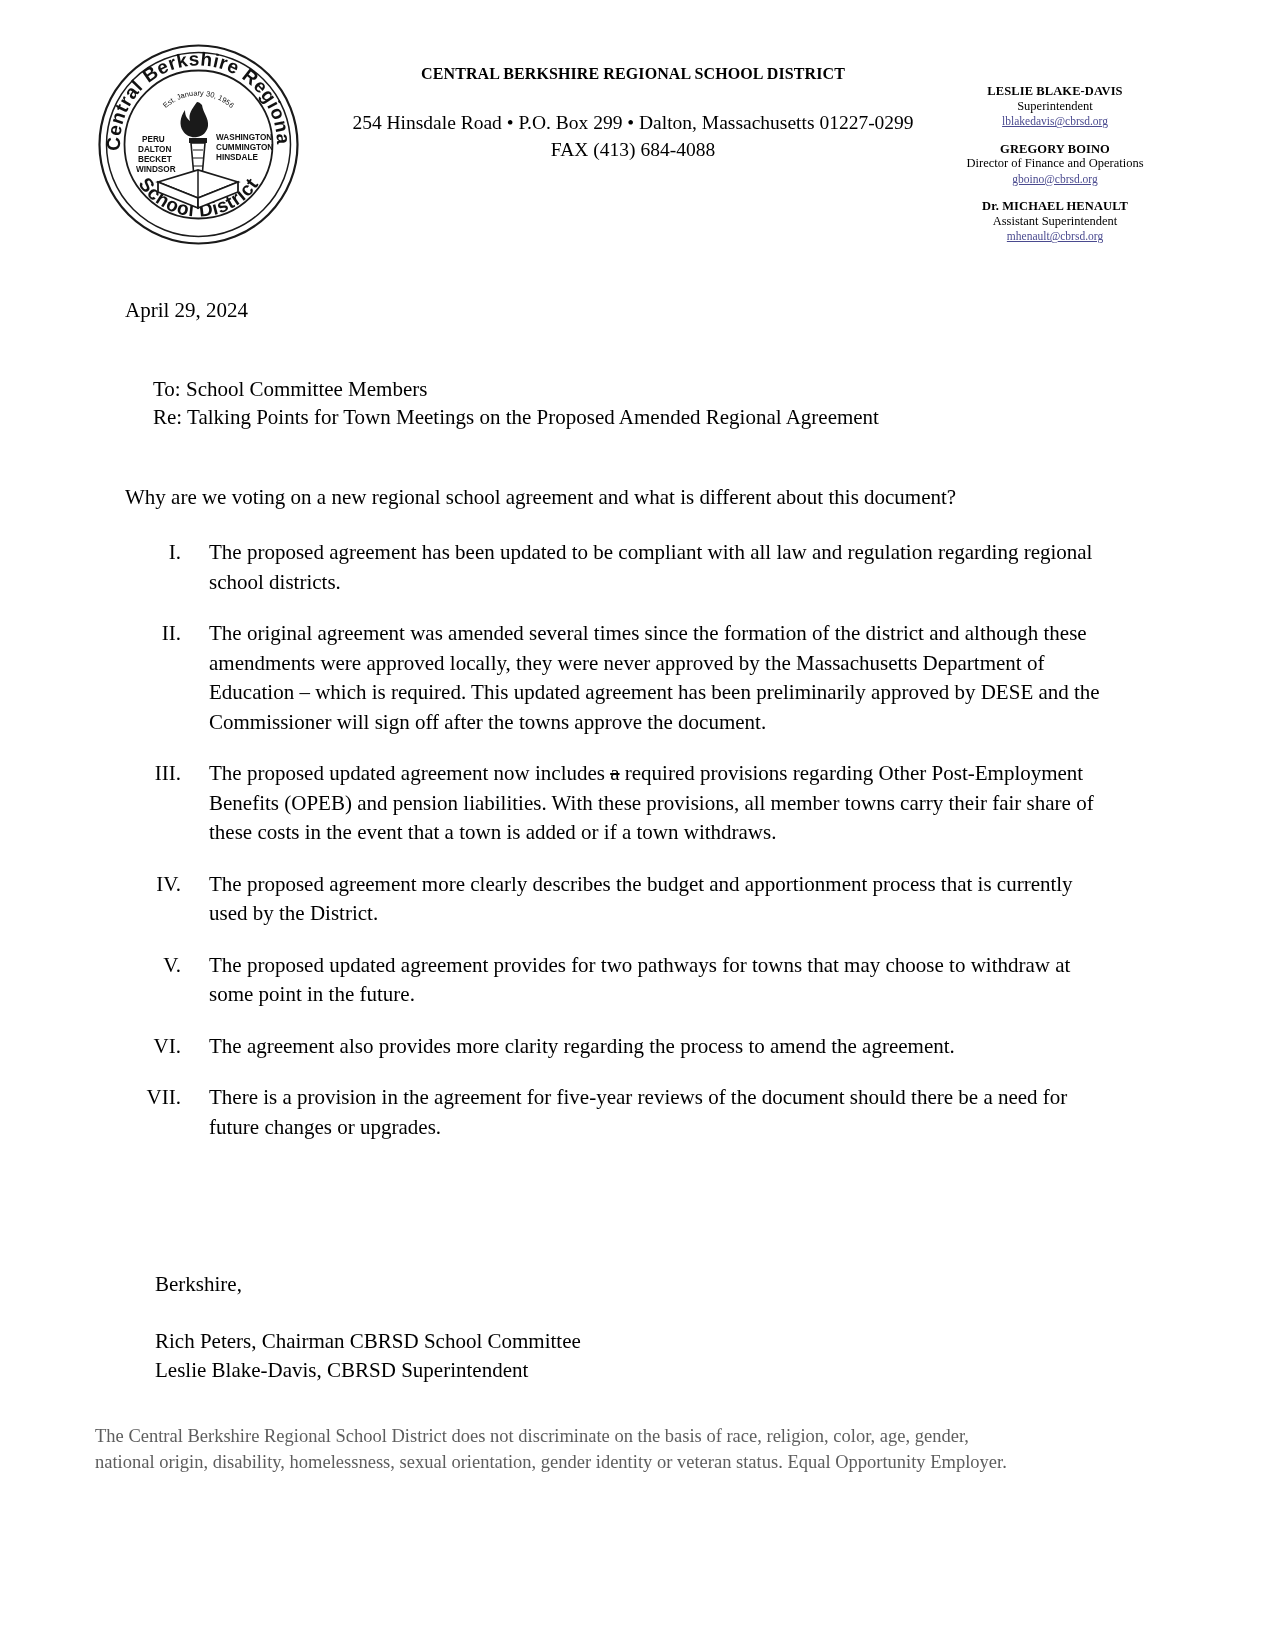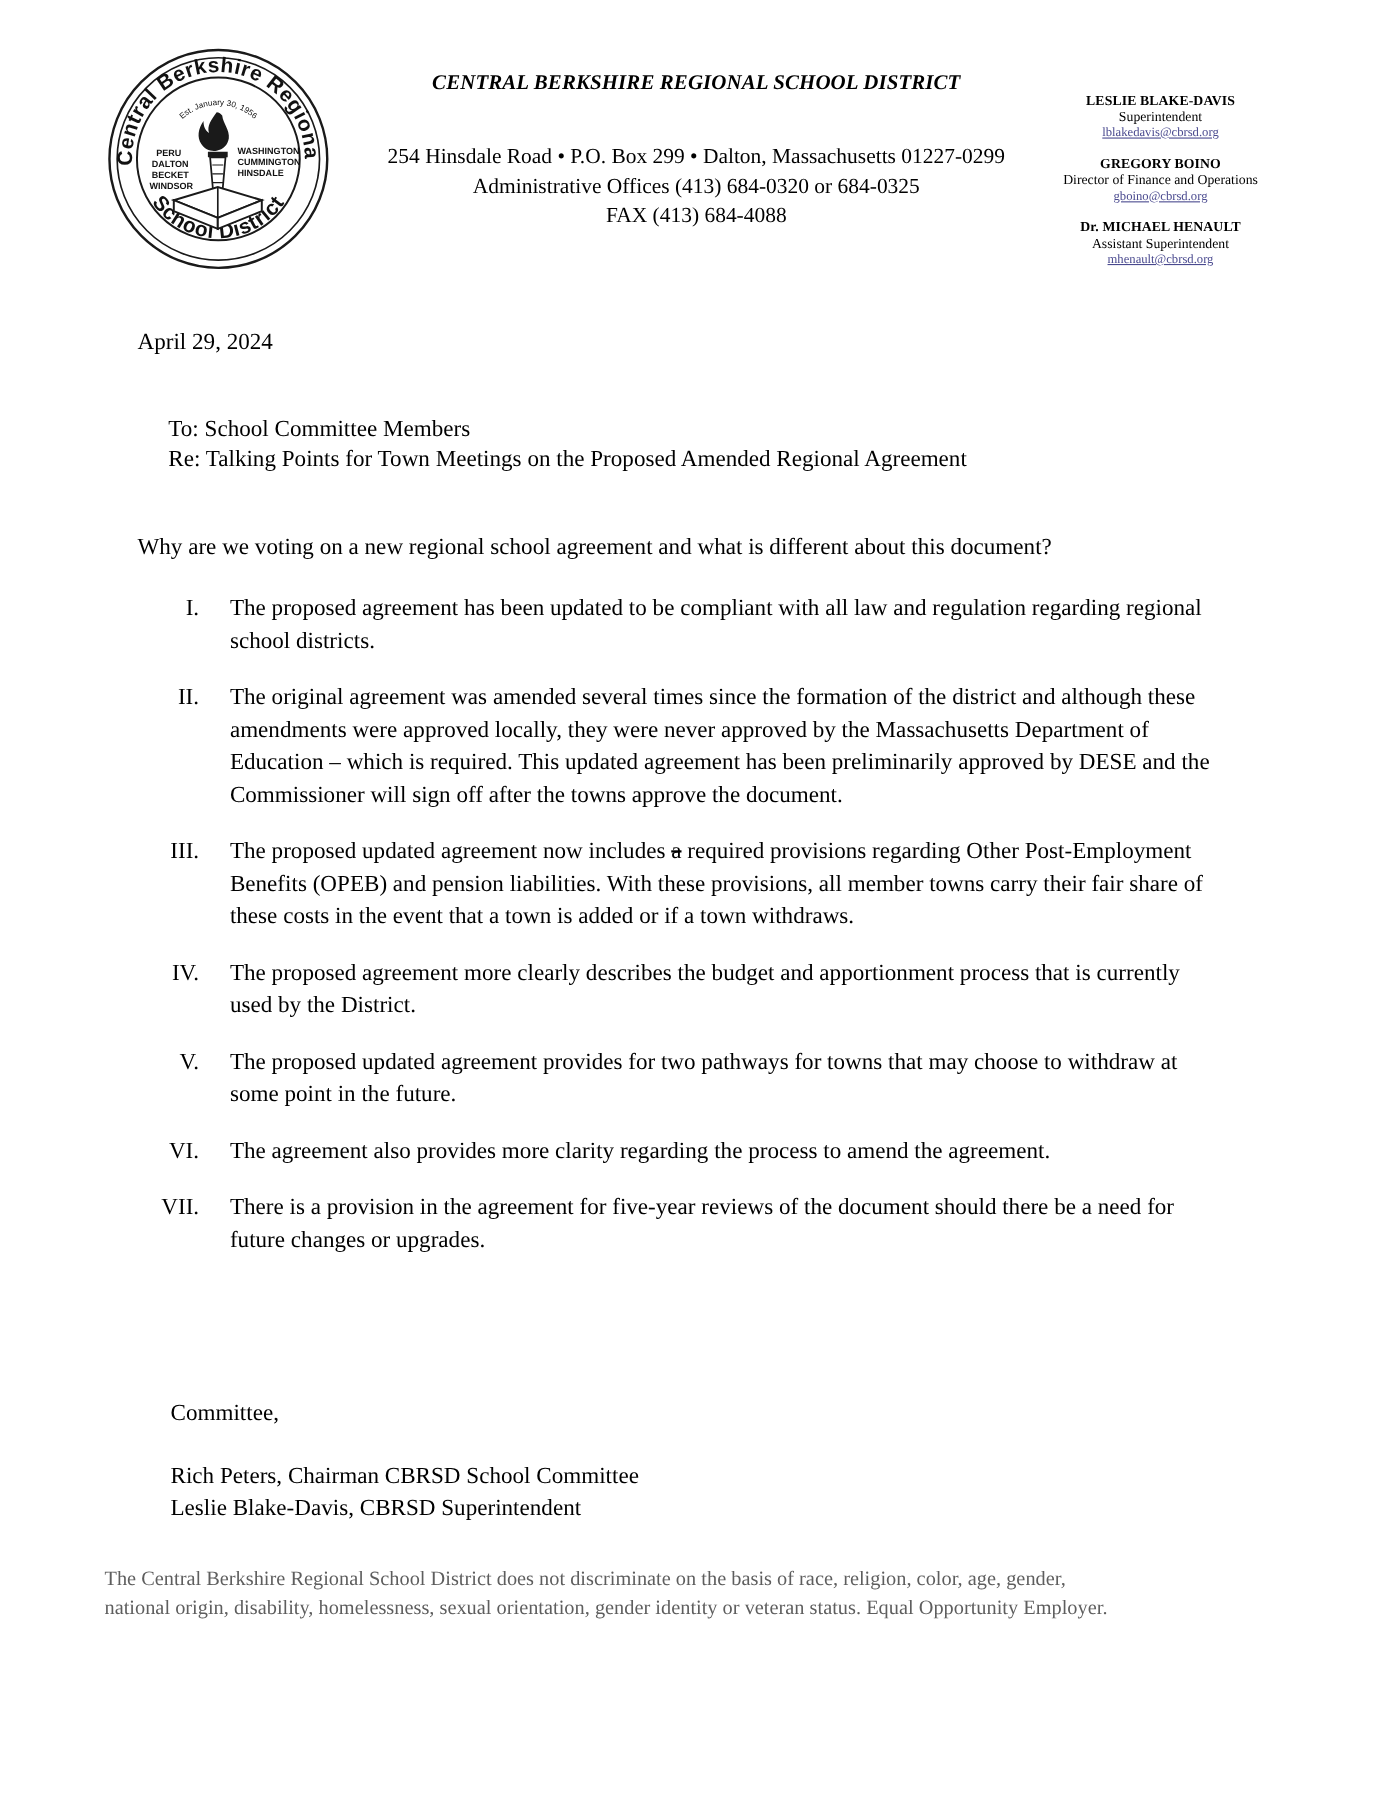--- a/index.html
+++ b/index.html
@@ -42,25 +42,24 @@
 
   .header-center {
     position: absolute;
     left: 318px;
     top: 65px;
     width: 630px;
     text-align: center;
   }
   .org-title {
     font-weight: bold;
-    font-size: 19px;
+    font-size: 16px;
     letter-spacing: 0.1px;
-    margin-bottom: 42px;
+    margin-bottom: 26px;
     white-space: nowrap;
-    font-style: italic;
   }
   .addr-line {
     font-size: 19.5px;
     line-height: 27px;
   }
 
   .header-right {
     position: absolute;
     left: 955px;
     top: 84px;
@@ -212,21 +211,20 @@
         <text x="40" y="130">WINDSOR</text>
         <text x="120" y="98">WASHINGTON</text>
         <text x="120" y="108">CUMMINGTON</text>
         <text x="120" y="118">HINSDALE</text>
       </g>
     </svg>
 
     <div class="header-center">
       <div class="org-title">CENTRAL BERKSHIRE REGIONAL SCHOOL DISTRICT</div>
       <div class="addr-line">254 Hinsdale Road • P.O. Box 299 • Dalton, Massachusetts 01227-0299</div>
-      <div class="addr-line">Administrative Offices (413) 684-0320 or 684-0325</div>
       <div class="addr-line">FAX (413) 684-4088</div>
     </div>
 
     <div class="header-right">
       <div class="contact-block">
         <div class="contact-name">LESLIE BLAKE-DAVIS</div>
         <div class="contact-role">Superintendent</div>
         <a class="contact-email" href="#">lblakedavis@cbrsd.org</a>
       </div>
       <div class="contact-block">
@@ -277,21 +275,21 @@
       <li class="item">
         <span class="item-num">VI.</span>
         <span class="item-text">The agreement also provides more clarity regarding the process to amend the agreement.</span>
       </li>
       <li class="item">
         <span class="item-num">VII.</span>
         <span class="item-text">There is a provision in the agreement for five-year reviews of the document should there be a need for future changes or upgrades.</span>
       </li>
     </ol>
 
-    <div class="closing">Committee,</div>
+    <div class="closing">Berkshire,</div>
 
     <div class="signers">
       <div>Rich Peters, Chairman CBRSD School Committee</div>
       <div>Leslie Blake-Davis, CBRSD Superintendent</div>
     </div>
 
     <div class="disclaimer">
       <div>The Central Berkshire Regional School District does not discriminate on the basis of race, religion, color, age, gender,</div>
       <div>national origin, disability, homelessness, sexual orientation, gender identity or veteran status.  Equal Opportunity Employer.</div>
     </div>

